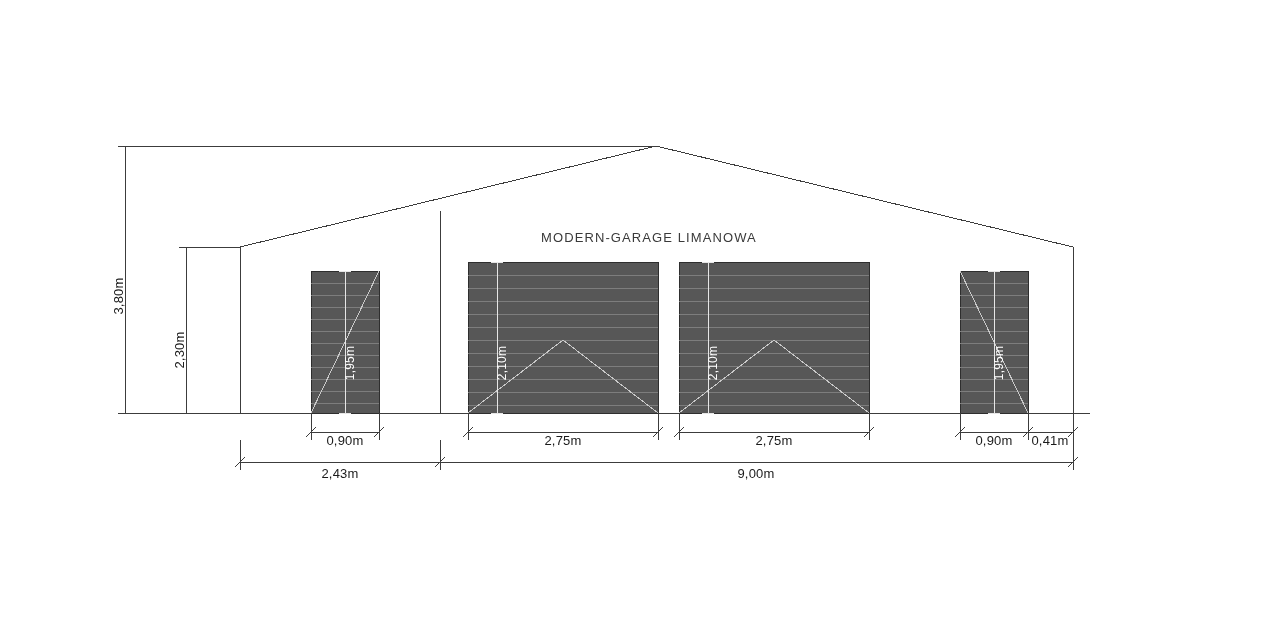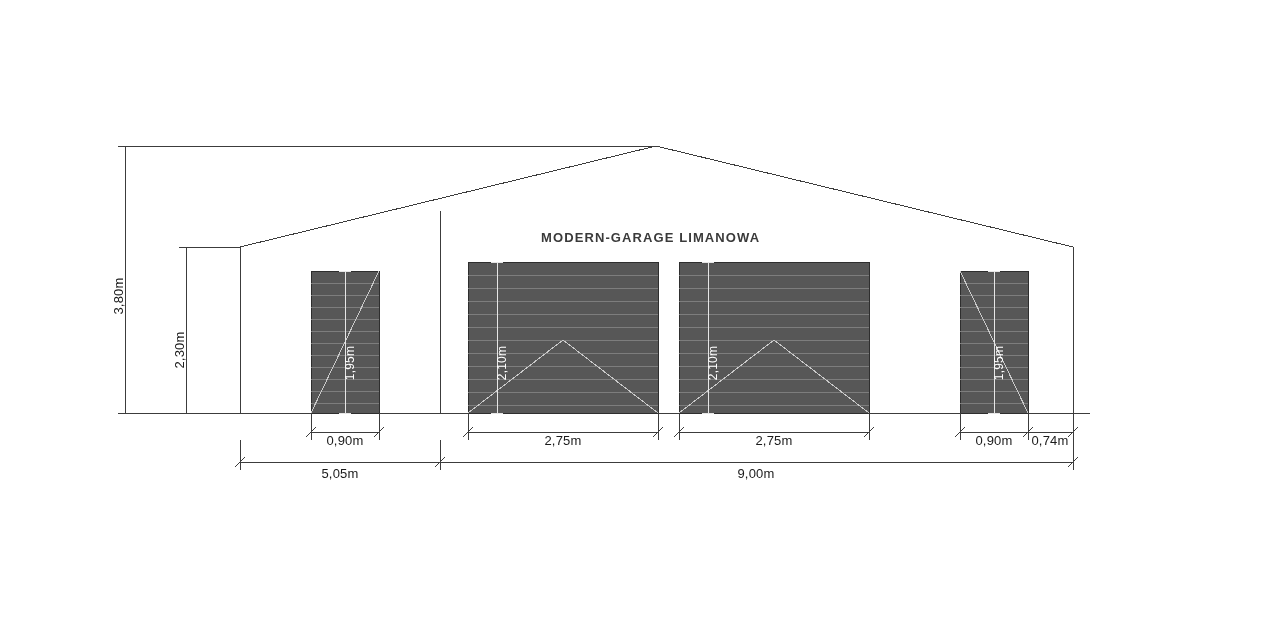--- a/index.html
+++ b/index.html
@@ -36,21 +36,21 @@
     transform-origin: 0 0;
   }
   .dim-label.inner {
     color: #ffffff;
     font-size: 12px;
   }
   .logo-text {
     position: absolute;
     font-family: "Liberation Sans", sans-serif;
     font-size: 13px;
-    font-weight: bold;
+    font-weight: normal;
     letter-spacing: 1.1px;
     color: #3a3a3a;
     text-shadow:
       -1px -1px 0 #ffffff,
        1px -1px 0 #ffffff,
       -1px  1px 0 #ffffff,
        1px  1px 0 #ffffff,
        0   -1px 0 #ffffff,
        0    1px 0 #ffffff,
       -1px  0   0 #ffffff,
@@ -240,19 +240,19 @@
   <div class="dim-label vert inner" style="left:992px; top:363px; transform: rotate(-90deg) translate(-50%, 0);">1,95m</div>
 
   <div class="dim-label" style="left:345px; top:433px; transform: translateX(-50%);">0,90m</div>
 
   <div class="dim-label" style="left:563px; top:433px; transform: translateX(-50%);">2,75m</div>
 
   <div class="dim-label" style="left:774px; top:433px; transform: translateX(-50%);">2,75m</div>
 
   <div class="dim-label" style="left:994px; top:433px; transform: translateX(-50%);">0,90m</div>
 
-  <div class="dim-label" style="left:1050px; top:433px; transform: translateX(-50%);">0,74m</div>
-
-  <div class="dim-label" style="left:340px; top:466px; transform: translateX(-50%);">5,05m</div>
+  <div class="dim-label" style="left:1050px; top:433px; transform: translateX(-50%);">0,41m</div>
+
+  <div class="dim-label" style="left:340px; top:466px; transform: translateX(-50%);">2,43m</div>
 
   <div class="dim-label" style="left:756px; top:466px; transform: translateX(-50%); text-align: right;">9,00m</div>
 
 </div>
 
 </body></html>

